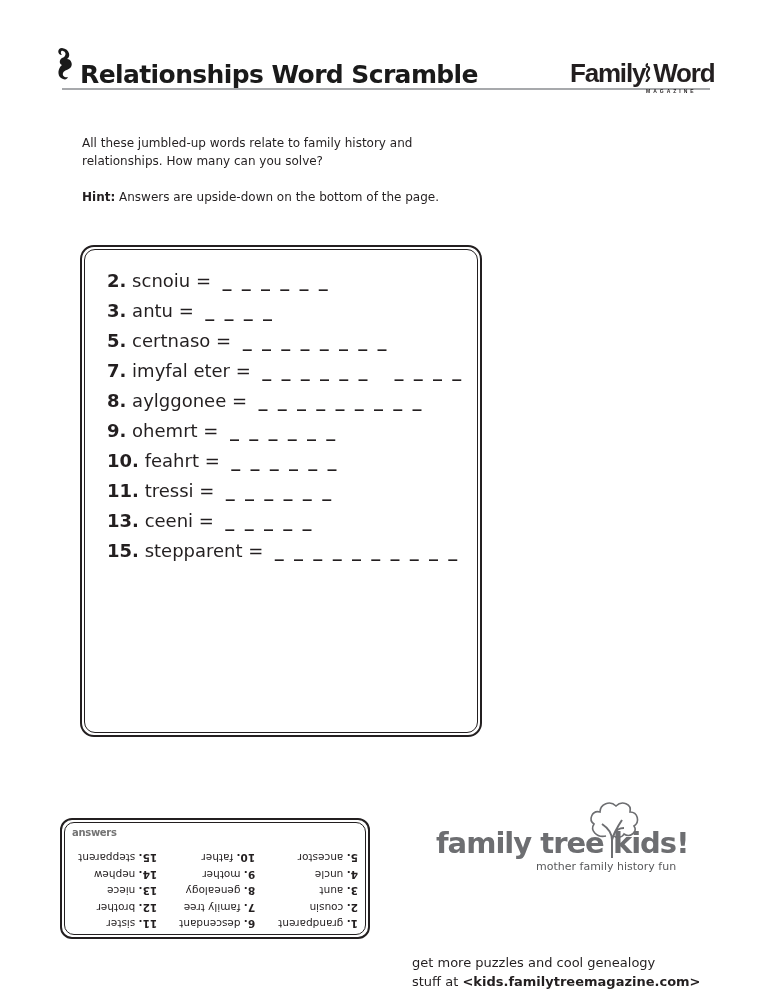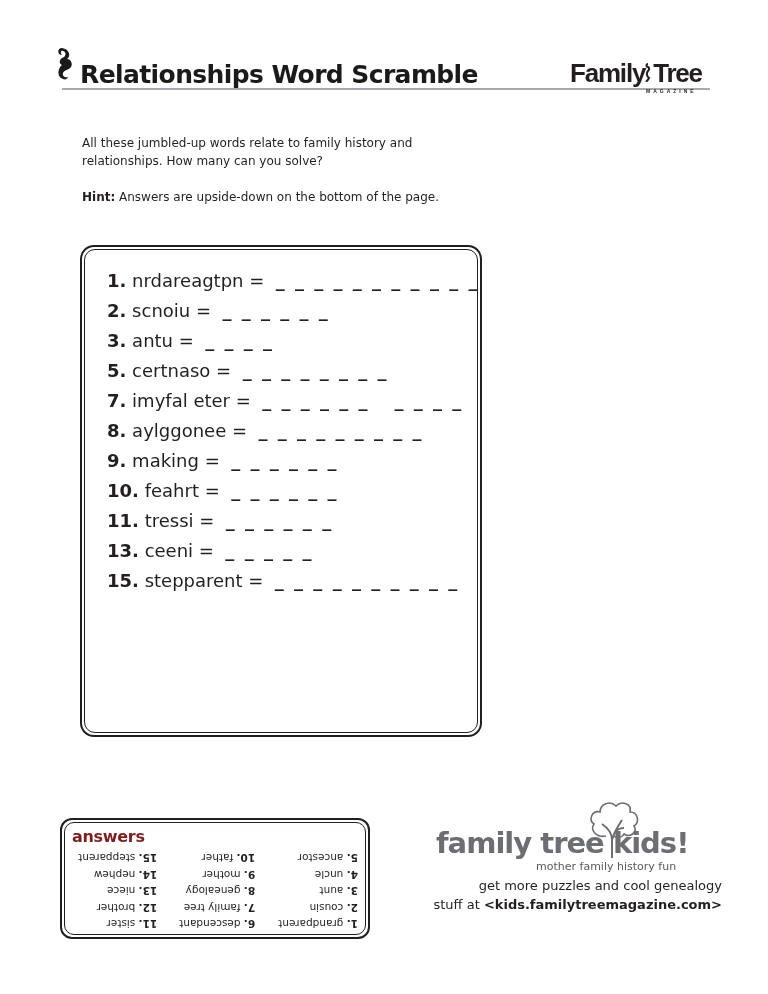--- a/index.html
+++ b/index.html
@@ -24,35 +24,35 @@
   .puzzle-box { position:absolute; left:80px; top:245px; width:402px; height:492px; border:2px solid #231f20; border-radius:14px; box-sizing:border-box; }
   .puzzle-box::before { content:""; position:absolute; left:2px; top:2px; right:2px; bottom:2px; border:1.5px solid #231f20; border-radius:11px; }
   .puzzle-list { position:absolute; left:107px; top:266px; margin:0; padding:0; list-style:none; }
   .puzzle-item { height:30px; line-height:30px; font-size:18px; white-space:nowrap; color:#231f20; }
   .puzzle-item .num { font-weight:bold; }
   .puzzle-item .blanks { letter-spacing:2px; font-weight:bold; }
 
   
   .answers-box { position:absolute; left:60px; top:818px; width:310px; height:121px; border:2px solid #231f20; border-radius:12px; box-sizing:border-box; }
   .answers-box::before { content:""; position:absolute; left:2px; top:2px; right:2px; bottom:2px; border:1px solid #231f20; border-radius:10px; }
-  .answers-title { position:absolute; left:72px; top:827px; font-weight:bold; font-size:16px; letter-spacing:-0.3px; color:#7f1d1d; }
+  .answers-title { position:absolute; left:72px; top:827px; font-weight:bold; font-size:10px; letter-spacing:-0.3px; color:#737373; }
   .answers-grid { position:absolute; left:74px; top:850px; width:284px; height:82px; transform:rotate(180deg); display:flex; }
   .answers-col { flex:1; display:flex; flex-direction:column; }
   .answers-col:nth-child(1) { flex:1.05; }
   .answers-col:nth-child(2) { flex:1; }
   .answers-col:nth-child(3) { flex:0.85; }
   .answer-item { height:16.4px; line-height:16.4px; font-size:10.5px; white-space:nowrap; color:#231f20; }
   .answer-item .num { font-weight:bold; }
 
   
   .kids-logo { position:absolute; left:432px; top:794px; width:280px; height:90px; }
   .kids-text { position:absolute; left:4px; top:32px; font-family:"DejaVu Sans", sans-serif; font-weight:bold; font-size:29px; letter-spacing:-1px; color:#6d6e71; white-space:nowrap; }
   .kids-tree { position:absolute; left:152px; top:2px; width:60px; height:62px; }
   .kids-tagline { position:absolute; left:104px; top:66px; font-size:11px; color:#58595b; white-space:nowrap; }
-  .promo { position:absolute; left:412px; top:876px; width:310px; text-align:right; font-size:13px; line-height:19px; color:#231f20; }
+  .promo { position:absolute; left:412px; top:953px; width:310px; text-align:left; font-size:13px; line-height:19px; color:#231f20; }
   .promo-url { font-weight:bold; }
 </style>
 </head>
 <body>
 
 <div class="header-line"></div>
 <div class="title-wrap">
   <svg class="title-icon" viewBox="0 0 22 46">
     <path d="M8 4 C3 4 3 11 8 11 C6 9 7 6 9 7 C13 8 12 13 8 14 C5 16 5 20 8 21 C4 24 3 31 7 34 C10 36 13 36 14 33 C11 34 8 32 9 29 C10 26 15 26 17 23 C19 20 17 15 13 15 C17 13 16 5 8 4 Z" fill="#1a1a1a"></path>
   </svg>
@@ -60,39 +60,38 @@
 </div>
 
 <div class="brand">
   <div class="brand-name">
     <span>Family</span>
     <span class="brand-sep">
       <svg width="8" height="20" viewBox="0 0 8 20">
           <path d="M3 2 C1 2 1 5 3 5 C5 6 4 8 3 9 C1 11 2 15 4 16 C3 18 2 19 1 20" stroke="#231f20" stroke-width="2" fill="none"></path>
         </svg>
     </span>
-    <span>Tree</span>
+    <span>Word</span>
   </div>
   <div class="brand-sub">MAGAZINE</div>
 </div>
 
 <div class="intro">All these jumbled-up words relate to family history and relationships. How many can you solve?</div>
 <div class="hint">
   <b>Hint:</b><span> Answers are upside-down on the bottom of the page.</span>
 </div>
 
 <div class="puzzle-box"></div>
 <ul class="puzzle-list">
-  <li class="puzzle-item"><span class="num">1.</span> <span>nrdareagtpn</span><span style="white-space:pre"> = </span> <span class="blanks" style="white-space:pre">_ _ _ _ _ _ _ _ _ _ _</span></li>
   <li class="puzzle-item"><span class="num">2.</span> <span>scnoiu</span><span style="white-space:pre"> = </span> <span class="blanks" style="white-space:pre">_ _ _ _ _ _</span></li>
   <li class="puzzle-item"><span class="num">3.</span> <span>antu</span><span style="white-space:pre"> = </span> <span class="blanks" style="white-space:pre">_ _ _ _</span></li>
   <li class="puzzle-item"><span class="num">5.</span> <span>certnaso</span><span style="white-space:pre"> = </span> <span class="blanks" style="white-space:pre">_ _ _ _ _ _ _ _</span></li>
   <li class="puzzle-item"><span class="num">7.</span> <span>imyfal eter</span><span style="white-space:pre"> = </span> <span class="blanks" style="white-space:pre">_ _ _ _ _ _   _ _ _ _</span></li>
   <li class="puzzle-item"><span class="num">8.</span> <span>aylggonee</span><span style="white-space:pre"> = </span> <span class="blanks" style="white-space:pre">_ _ _ _ _ _ _ _ _</span></li>
-  <li class="puzzle-item"><span class="num">9.</span> <span>making</span><span style="white-space:pre"> = </span> <span class="blanks" style="white-space:pre">_ _ _ _ _ _</span></li>
+  <li class="puzzle-item"><span class="num">9.</span> <span>ohemrt</span><span style="white-space:pre"> = </span> <span class="blanks" style="white-space:pre">_ _ _ _ _ _</span></li>
   <li class="puzzle-item"><span class="num">10.</span> <span>feahrt</span><span style="white-space:pre"> = </span> <span class="blanks" style="white-space:pre">_ _ _ _ _ _</span></li>
   <li class="puzzle-item"><span class="num">11.</span> <span>tressi</span><span style="white-space:pre"> = </span> <span class="blanks" style="white-space:pre">_ _ _ _ _ _</span></li>
   <li class="puzzle-item"><span class="num">13.</span> <span>ceeni</span><span style="white-space:pre"> = </span> <span class="blanks" style="white-space:pre">_ _ _ _ _</span></li>
   <li class="puzzle-item"><span class="num">15.</span> <span>stepparent</span><span style="white-space:pre"> = </span> <span class="blanks" style="white-space:pre">_ _ _ _ _ _ _ _ _ _</span></li>
 </ul>
 
 <div class="answers-box"></div>
 <div class="answers-title">answers</div>
 <div class="answers-grid">
   <div class="answers-col">

